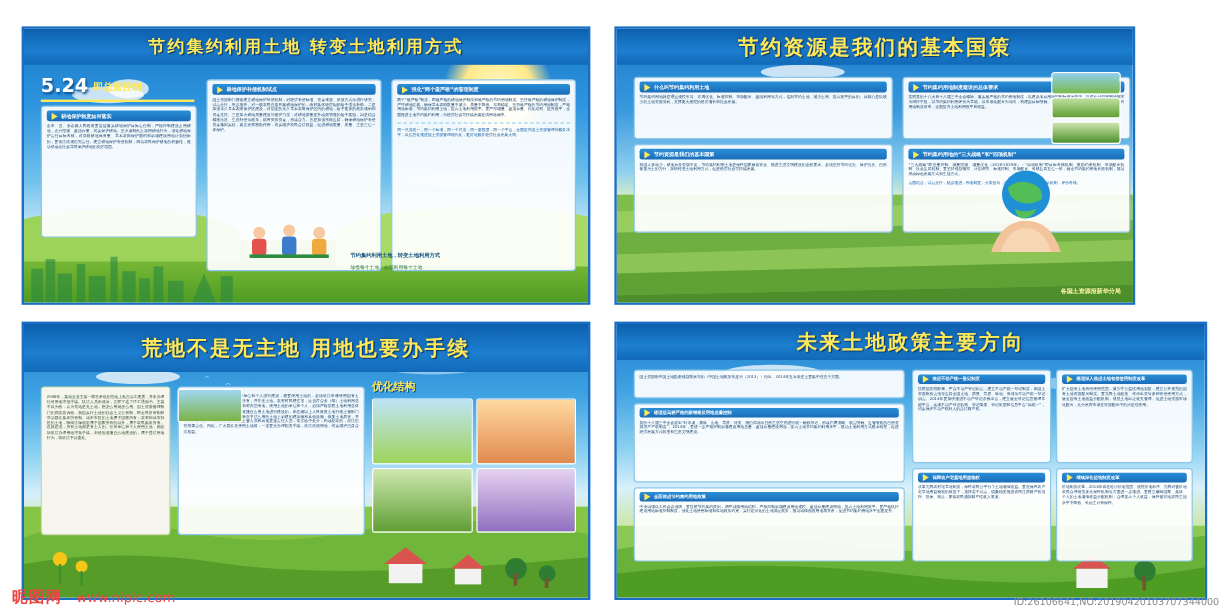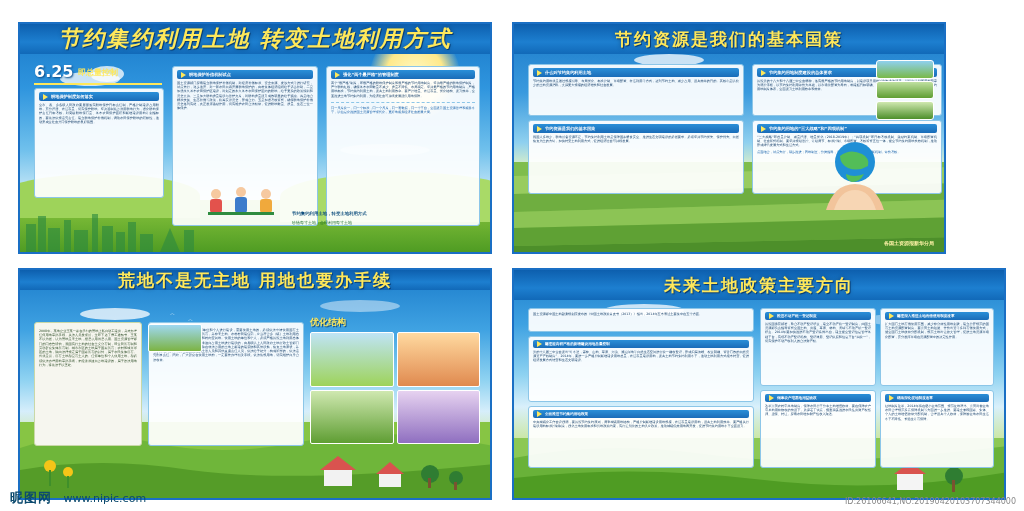--- a/index.html
+++ b/index.html
@@ -89,21 +89,21 @@
     opacity:.85;
   }
   .sun{
     position:absolute;border-radius:50%;
     background:radial-gradient(circle,#fff9c4 0%,#ffe98a 45%,rgba(255,233,138,0) 72%);
   }
   .bird{position:absolute;color:#ffffff;font-size:5px;opacity:.85;}
   
   .wm{
     position:absolute;left:10px;bottom:4px;
-    color:#0c4a6e;font-size:13px;font-weight:bold;letter-spacing:1px;
+    color:#ef4444;font-size:13px;font-weight:bold;letter-spacing:1px;
   }
   .wm small{font-size:11px;font-weight:normal;letter-spacing:0;}
   .idtext{
     position:absolute;right:8px;bottom:5px;
     color:#8a8a8a;font-size:8px;
   }
 </style>
 </head>
 <body>
 
@@ -128,25 +128,25 @@
       <rect x="82" y="16" width="11" height="26"></rect>
         <rect x="96" y="22" width="9" height="20"></rect>
       <rect x="108" y="12" width="8" height="30"></rect>
         <rect x="120" y="24" width="13" height="18"></rect>
       <polygon points="140,42 150,18 160,42"></polygon>
         <rect x="164" y="20" width="10" height="22"></rect>
     </g>
   </svg>
 
   <div class="title-band" style="height:30px;">
-    <div class="title-text" style="font-size:22px;font-style:italic;">节约集约利用土地  转变土地利用方式</div>
+    <div class="title-text" style="font-size:14px;">节约集约利用土地  转变土地利用方式</div>
   </div>
 
   <div style="position:absolute;left:14px;top:38px;width:130px;height:22px;">
-    <div style="position:absolute;left:0;top:0;color:#ffffff;font-size:16px;font-weight:bold;text-shadow:1px 1px 2px #0b4a86;">6.25</div>
+    <div style="position:absolute;left:0;top:0;color:#ffffff;font-size:16px;font-weight:bold;text-shadow:1px 1px 2px #0b4a86;">5.24</div>
     <div style="position:absolute;left:44px;top:5px;color:#ffe85a;font-size:8px;font-weight:bold;">即总量控制</div>
     <div style="position:absolute;left:0;top:21px;width:128px;height:2px;background:#ffe85a;"></div>
   </div>
 
   <div class="card" style="left:14px;top:64px;width:130px;height:110px;">
     <div class="card-head t5">耕地保护制度如何落实</div>
     <div class="body-text t4">全市、县、乡各级人民政府要层层落实耕地保护目标责任制，严格控制建设占用耕地，充分挖潜、盘活存量，切实保护耕地。坚决遏制乱占滥用耕地行为，强化耕地保护责任目标考核，对突破耕地保有量、基本农田保护面积和新增建设用地计划指标的，要依法依规追究责任。建立耕地保护补偿机制，调动农民保护耕地的积极性，推动形成全社会共同保护耕地的良好氛围。</div>
   </div>
 
   <div class="card" style="left:152px;top:42px;width:146px;height:160px;">
@@ -256,21 +256,21 @@
         <rect x="434" y="60" width="3" height="8" fill="#7a5230"></rect>
     </g>
     <g fill="#f5c518">
       <circle cx="30" cy="44" r="6"></circle>
         <rect x="29" y="48" width="2" height="16" fill="#3f8f2a"></rect>
       <circle cx="48" cy="50" r="5"></circle>
         <rect x="47" y="54" width="2" height="12" fill="#3f8f2a"></rect>
     </g>
   </svg>
 
-  <div class="title-band" style="height:20px;text-align:right;">
+  <div class="title-band" style="height:40px;text-align:right;">
     <div class="title-text" style="font-size:17px;">荒地不是无主地  用地也要办手续</div>
   </div>
 
   <div style="position:absolute;left:14px;top:52px;width:108px;height:124px;background:#f6f6ef;border:1px solid #c9d8a8;border-radius:3px;padding:4px;box-sizing:border-box;overflow:hidden;">
     <div class="body-text t4" style="color:#2b4b25;">2008年，某地企业王某一家在承包的荒地上私自动工建房，并未办理任何用地审批手续。执法人员发现后，立即下达了停工通知书。王某不以为然，认为荒地是无主地，想怎么用就怎么用。国土资源管理部门的同志告诉他，我国实行土地的社会主义公有制，即全民所有制和劳动群众集体所有制。城市市区的土地属于国家所有；农村和城市郊区的土地，除由法律规定属于国家所有的以外，属于农民集体所有。也就是说，所有土地都是有主人的。任何单位和个人使用土地，都必须依法办理用地审批手续，未经批准擅自占地建设的，属于违法用地行为，将依法予以查处。</div>
   </div>
 
   <div class="card" style="left:128px;top:52px;width:156px;height:124px;">
     <div class="body-text t4">《土地管理法》第二条规定：任何单位和个人进行建设，需要使用土地的，必须依法申请使用国有土地。荒地同样属于国家或农民集体所有，并非无主地。农村村民建住宅，应当符合乡（镇）土地利用总体规划，并尽量使用原有的宅基地和村内空闲地。使用土地的单位和个人，必须严格按照土地利用总体规划确定的用途使用土地。未经批准擅自占用土地进行建设的，由县级以上人民政府土地行政主管部门责令退还非法占用的土地，限期拆除在非法占用的土地上新建的建筑物和其他设施，恢复土地原状，并可以并处罚款；对负有直接责任的主管人员和其他直接责任人员，依法给予处分；构成犯罪的，依法追究刑事责任。因此，广大群众在使用土地前，一定要先办理相关手续，依法依规用地，切实维护自身合法权益。</div>
   </div>

